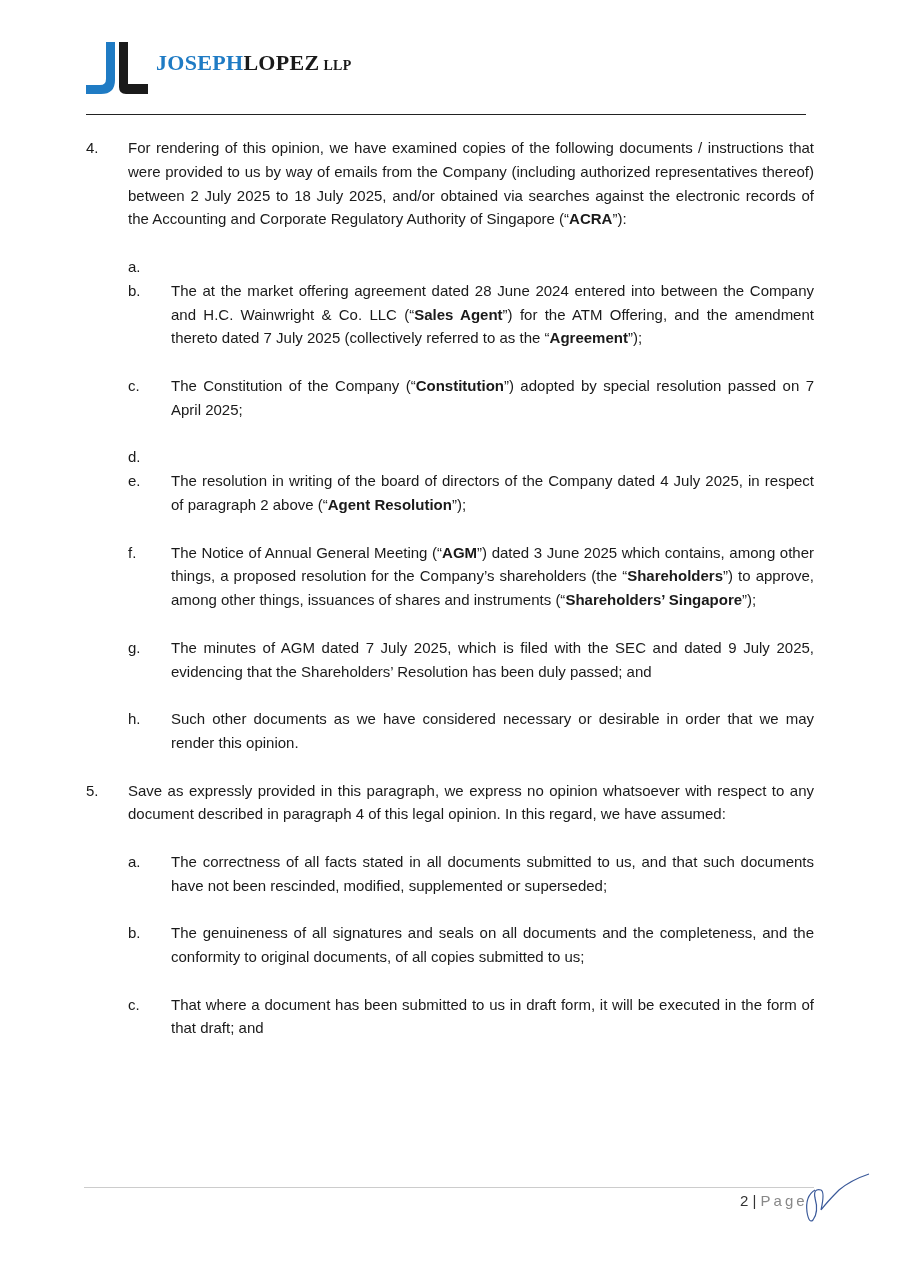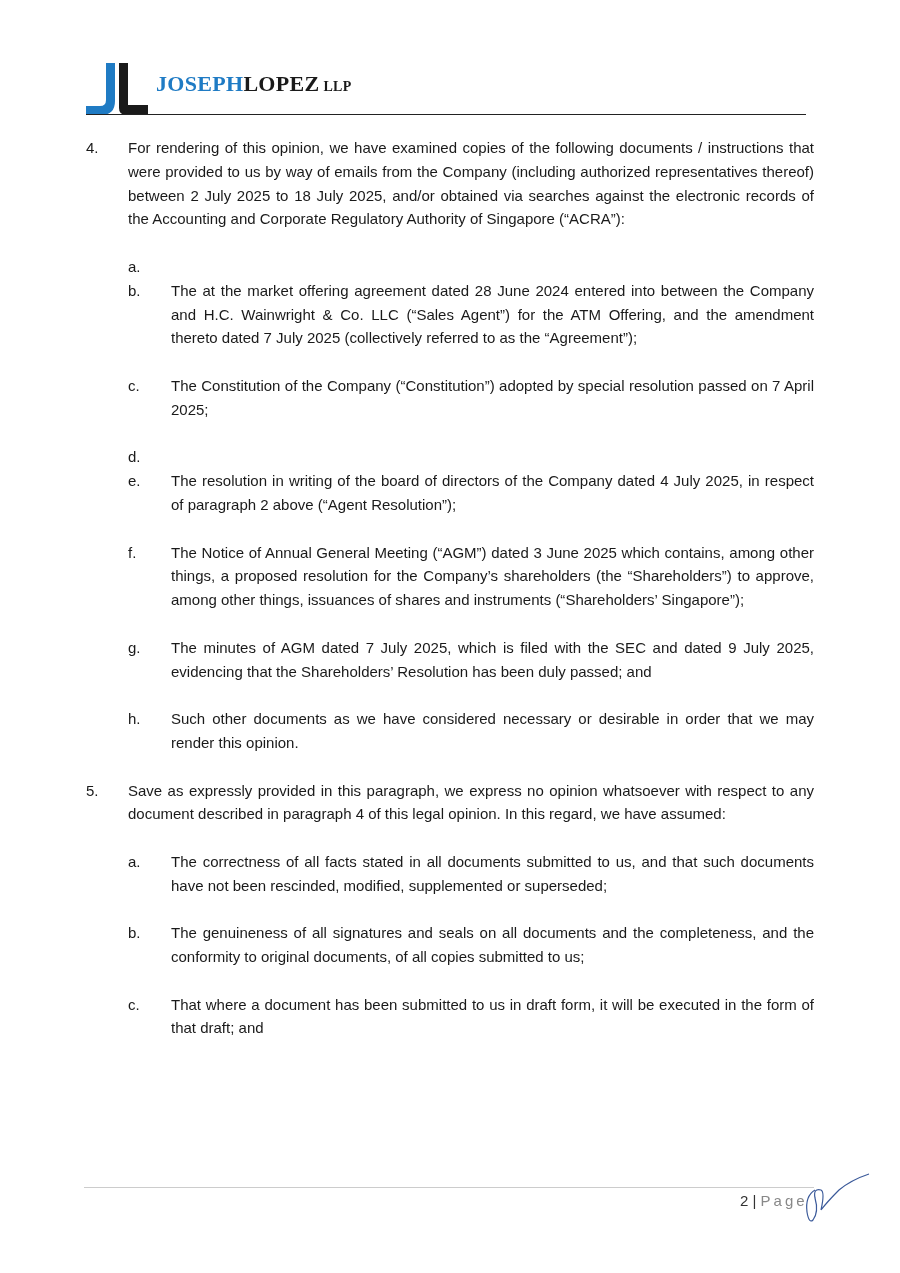--- a/index.html
+++ b/index.html
@@ -1,33 +1,33 @@
 <!DOCTYPE html>
 <html><head>
 <meta charset="utf-8">
 <style>
   html, body { margin:0; padding:0; background:#ffffff; }
   body { width:900px; height:1273px; position:relative; overflow:hidden;
          font-family:"Liberation Sans", "DejaVu Sans", sans-serif; color:#1a1a1a; }
-  .logo { position:absolute; left:86px; top:42px; width:300px; height:56px;margin-top:21px; }
+  .logo { position:absolute; left:86px; top:42px; width:300px; height:56px; }
   .logo svg { position:absolute; left:0; top:0; }
   .firm { position:absolute; left:70px; top:8px; font-family:"Liberation Serif","DejaVu Serif",serif;
           font-weight:bold; font-size:22px; letter-spacing:0.3px; white-space:nowrap; }
   .firm .blue { color:#1f7bc4; }
   .firm .black { color:#1a1a1a; }
   .firm .llp { font-size:14px; color:#1a1a1a; margin-left:4px; }
   .header-rule { position:absolute; left:86px; top:114px; width:720px; height:0; border-top:1.3px solid #222; }
 
   .content { position:absolute; left:0; top:136px; width:900px; font-size:15px; line-height:23.8px; }
   .para { position:relative; padding-left:128px; padding-right:86px; text-align:justify; }
   .para .num { position:absolute; left:86px; top:0; }
   .sub { position:relative; padding-left:171px; padding-right:86px; text-align:justify; }
   .sub .num { position:absolute; left:128px; top:0; }
   .gap { height:23.8px; }
-  b { font-weight:normal; }
+  b { font-weight:bold; }
 
   .footer-rule { position:absolute; left:84px; top:1187px; width:730px; height:0; border-top:1px solid #cccccc; }
   .page-num { position:absolute; left:740px; top:1192px; font-size:15px; color:#333; white-space:nowrap; }
   .page-num .pg { color:#888; letter-spacing:3px; }
   .sig { position:absolute; left:795px; top:1168px; }
 </style>
 </head>
 <body>
 
 <div class="logo">

